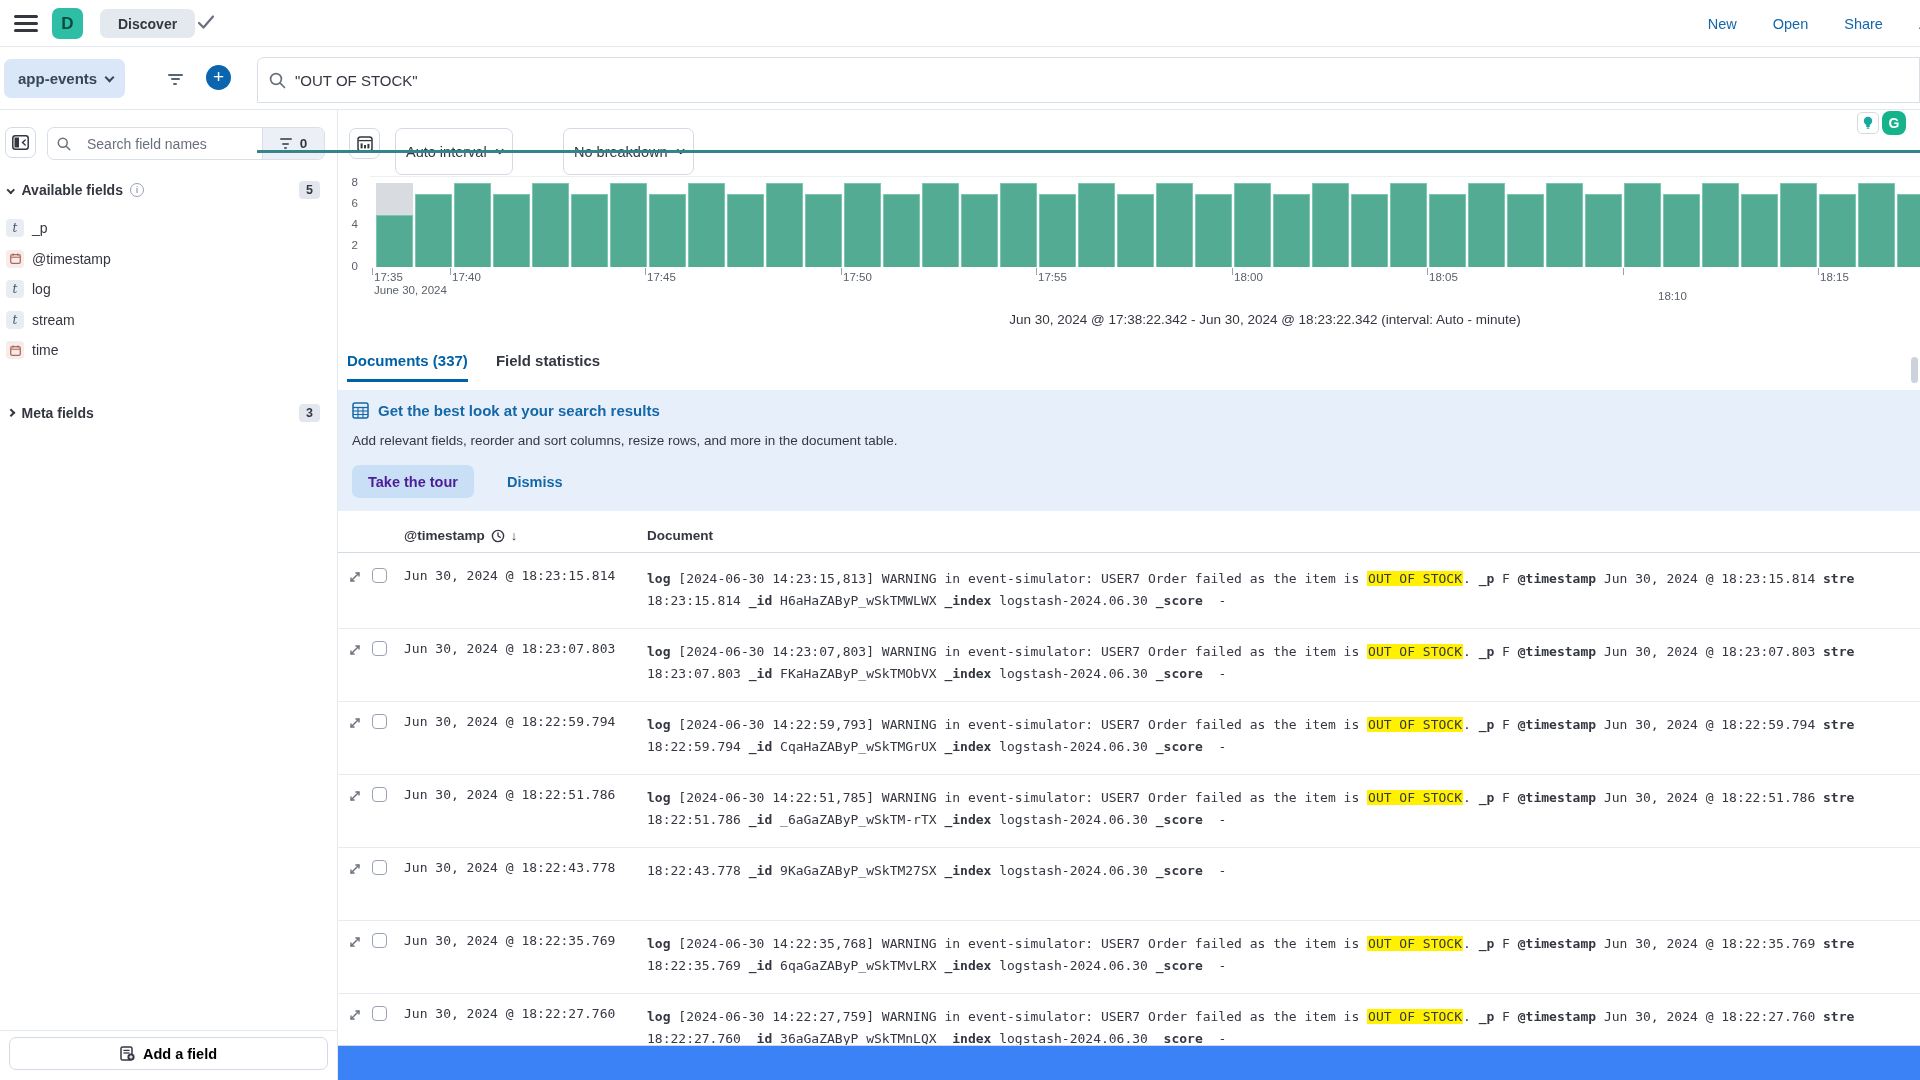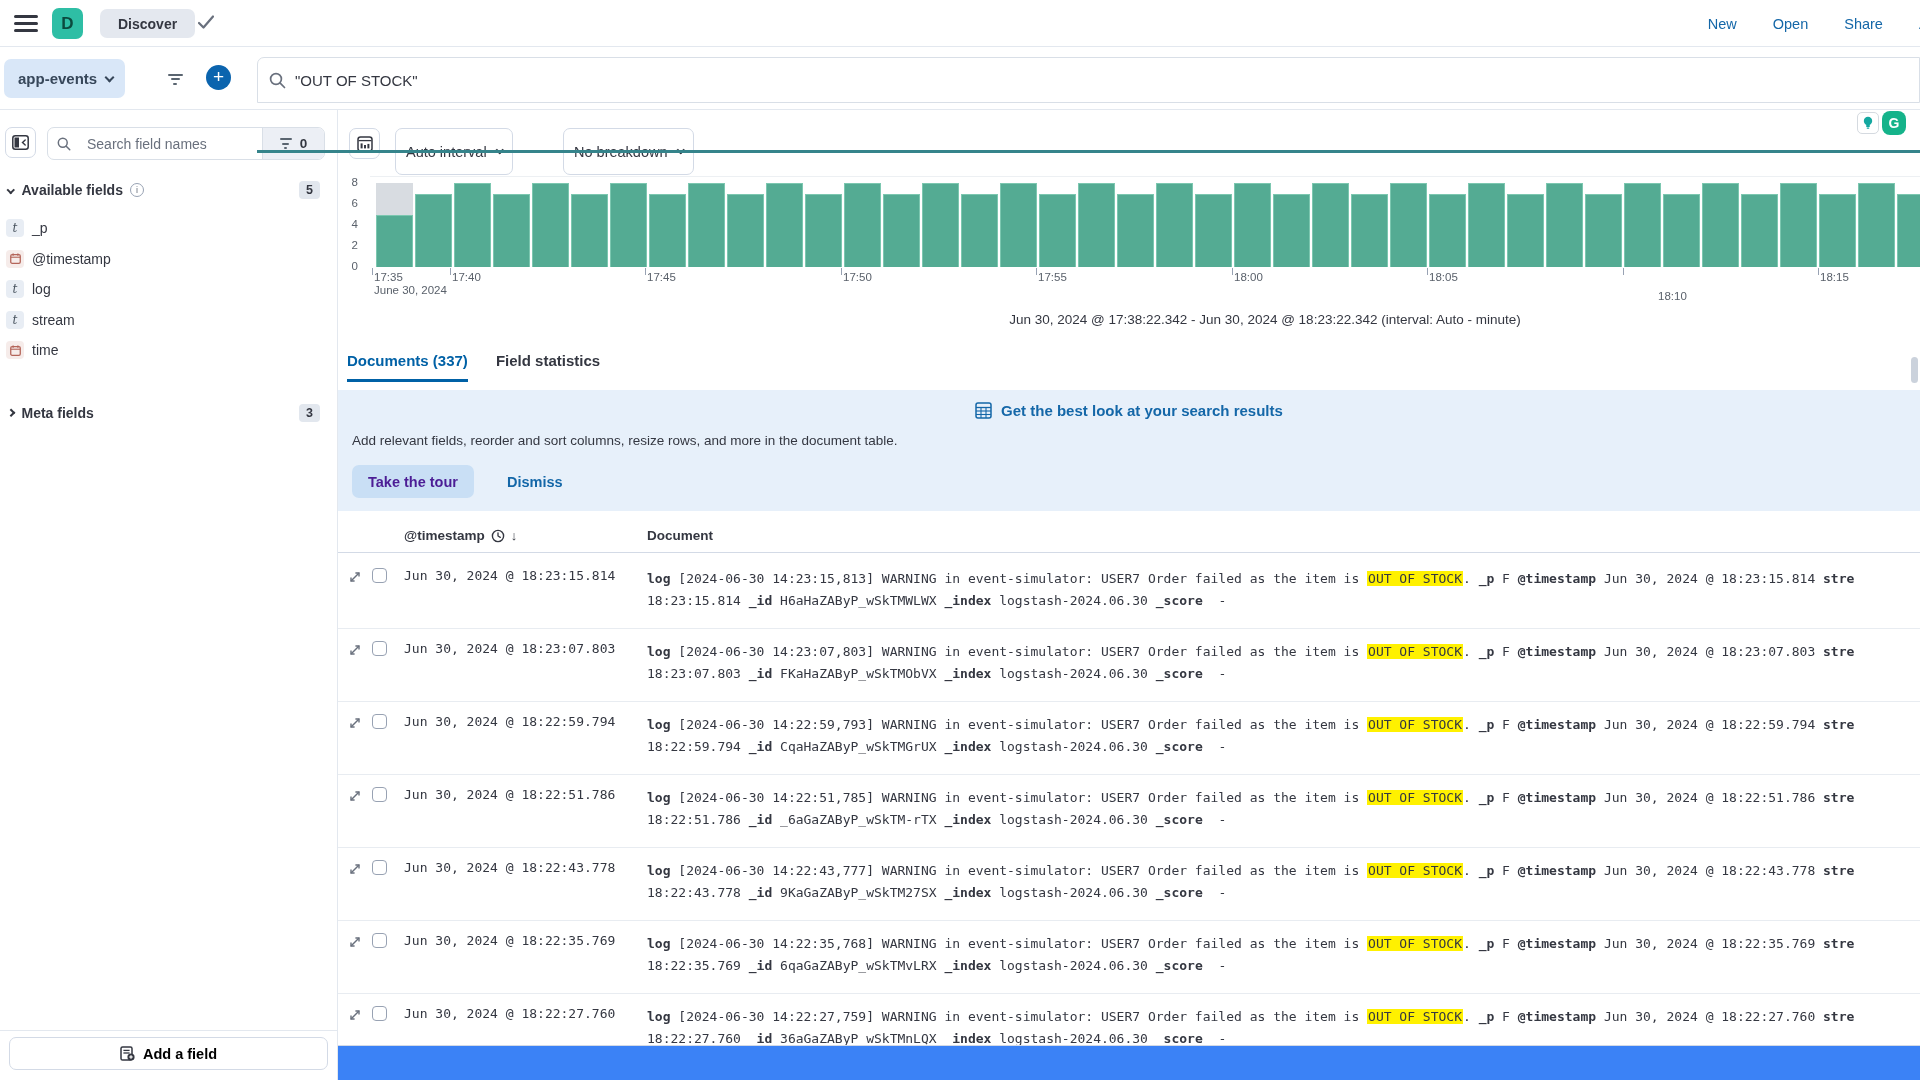--- a/index.html
+++ b/index.html
@@ -84,21 +84,21 @@
   .chart-caption { left:985px; top:312px; width:560px; text-align:center; font-size:13.5px; color:#343741; }
 
   
   .tabs { left:347px; top:352px; display:flex; gap:28px; }
   .tab { font-size:15px; font-weight:bold; padding-bottom:10px; cursor:pointer; color:#343741; }
   .tab.active { color:#0061A6; border-bottom:3px solid #0061A6; }
   .scroll-thumb { right:2px; top:357px; width:7px; height:26px; background:#CBD2DC; border-radius:4px; }
 
   
   .callout { left:338px; top:390px; width:1582px; height:121px; background:#E7F0FA; padding:12px 14px; }
-  .callout-title { display:flex; align-items:center; gap:9px; color:#1467A8; font-weight:bold; font-size:15px;justify-content:center; }
+  .callout-title { display:flex; align-items:center; gap:9px; color:#1467A8; font-weight:bold; font-size:15px; }
   .callout-body { margin-top:14px; font-size:13.5px; color:#343741; }
   .callout-actions { margin-top:17px; display:flex; align-items:center; gap:33px; }
   .tour-btn { height:33px; padding:0 16px; background:#C9DFF5; border-radius:7px; border:none; color:#4c1d95;
               font-weight:bold; font-size:14.5px; cursor:pointer; font-family:inherit; }
   .dismiss-link { color:#1467A8; font-weight:bold; font-size:14.5px; cursor:pointer; }
 
   
   .thead { left:338px; top:523px; width:1582px; height:30px; border-bottom:1px solid #D3DAE6; font-weight:bold; font-size:13.5px; }
   .th-ts { position:absolute; left:66px; top:5px; display:flex; align-items:center; gap:6px; cursor:pointer; }
   .th-doc { position:absolute; left:309px; top:5px; cursor:pointer; }
@@ -448,21 +448,20 @@
 
     <div class="drow" style="top: 295px;">
       <svg class="expand-ic" viewBox="0 0 14 14">
           <line x1="3" y1="11" x2="11" y2="3" stroke="#69707D" stroke-width="1.4"></line>
           <polyline points="7.4,3 11,3 11,6.6" fill="none" stroke="#69707D" stroke-width="1.4"></polyline>
           <polyline points="3,7.4 3,11 6.6,11" fill="none" stroke="#69707D" stroke-width="1.4"></polyline>
         </svg>
       <span class="rowcheck"></span>
       <span class="ts-cell">Jun 30, 2024 @ 18:22:43.778</span>
       <div class="doc-cell">
-        <div class="l1"><b>log</b> [2024-06-30 14:22:43,777] WARNING in event-simulator: USER7 Order failed as the item is <mark>OUT OF STOCK</mark>. <b>_p</b> F <b>@timestamp</b> Jun 30, 2024 @ 18:22:43.778 <b>stre</b></div>
         <div class="l2">18:22:43.778 <b>_id</b> 9KaGaZAByP_wSkTM27SX <b>_index</b> logstash-2024.06.30 <b>_score</b>&nbsp; -</div>
       </div>
     </div>
 
     <div class="drow" style="top: 368px;">
       <svg class="expand-ic" viewBox="0 0 14 14">
           <line x1="3" y1="11" x2="11" y2="3" stroke="#69707D" stroke-width="1.4"></line>
           <polyline points="7.4,3 11,3 11,6.6" fill="none" stroke="#69707D" stroke-width="1.4"></polyline>
           <polyline points="3,7.4 3,11 6.6,11" fill="none" stroke="#69707D" stroke-width="1.4"></polyline>
         </svg>

